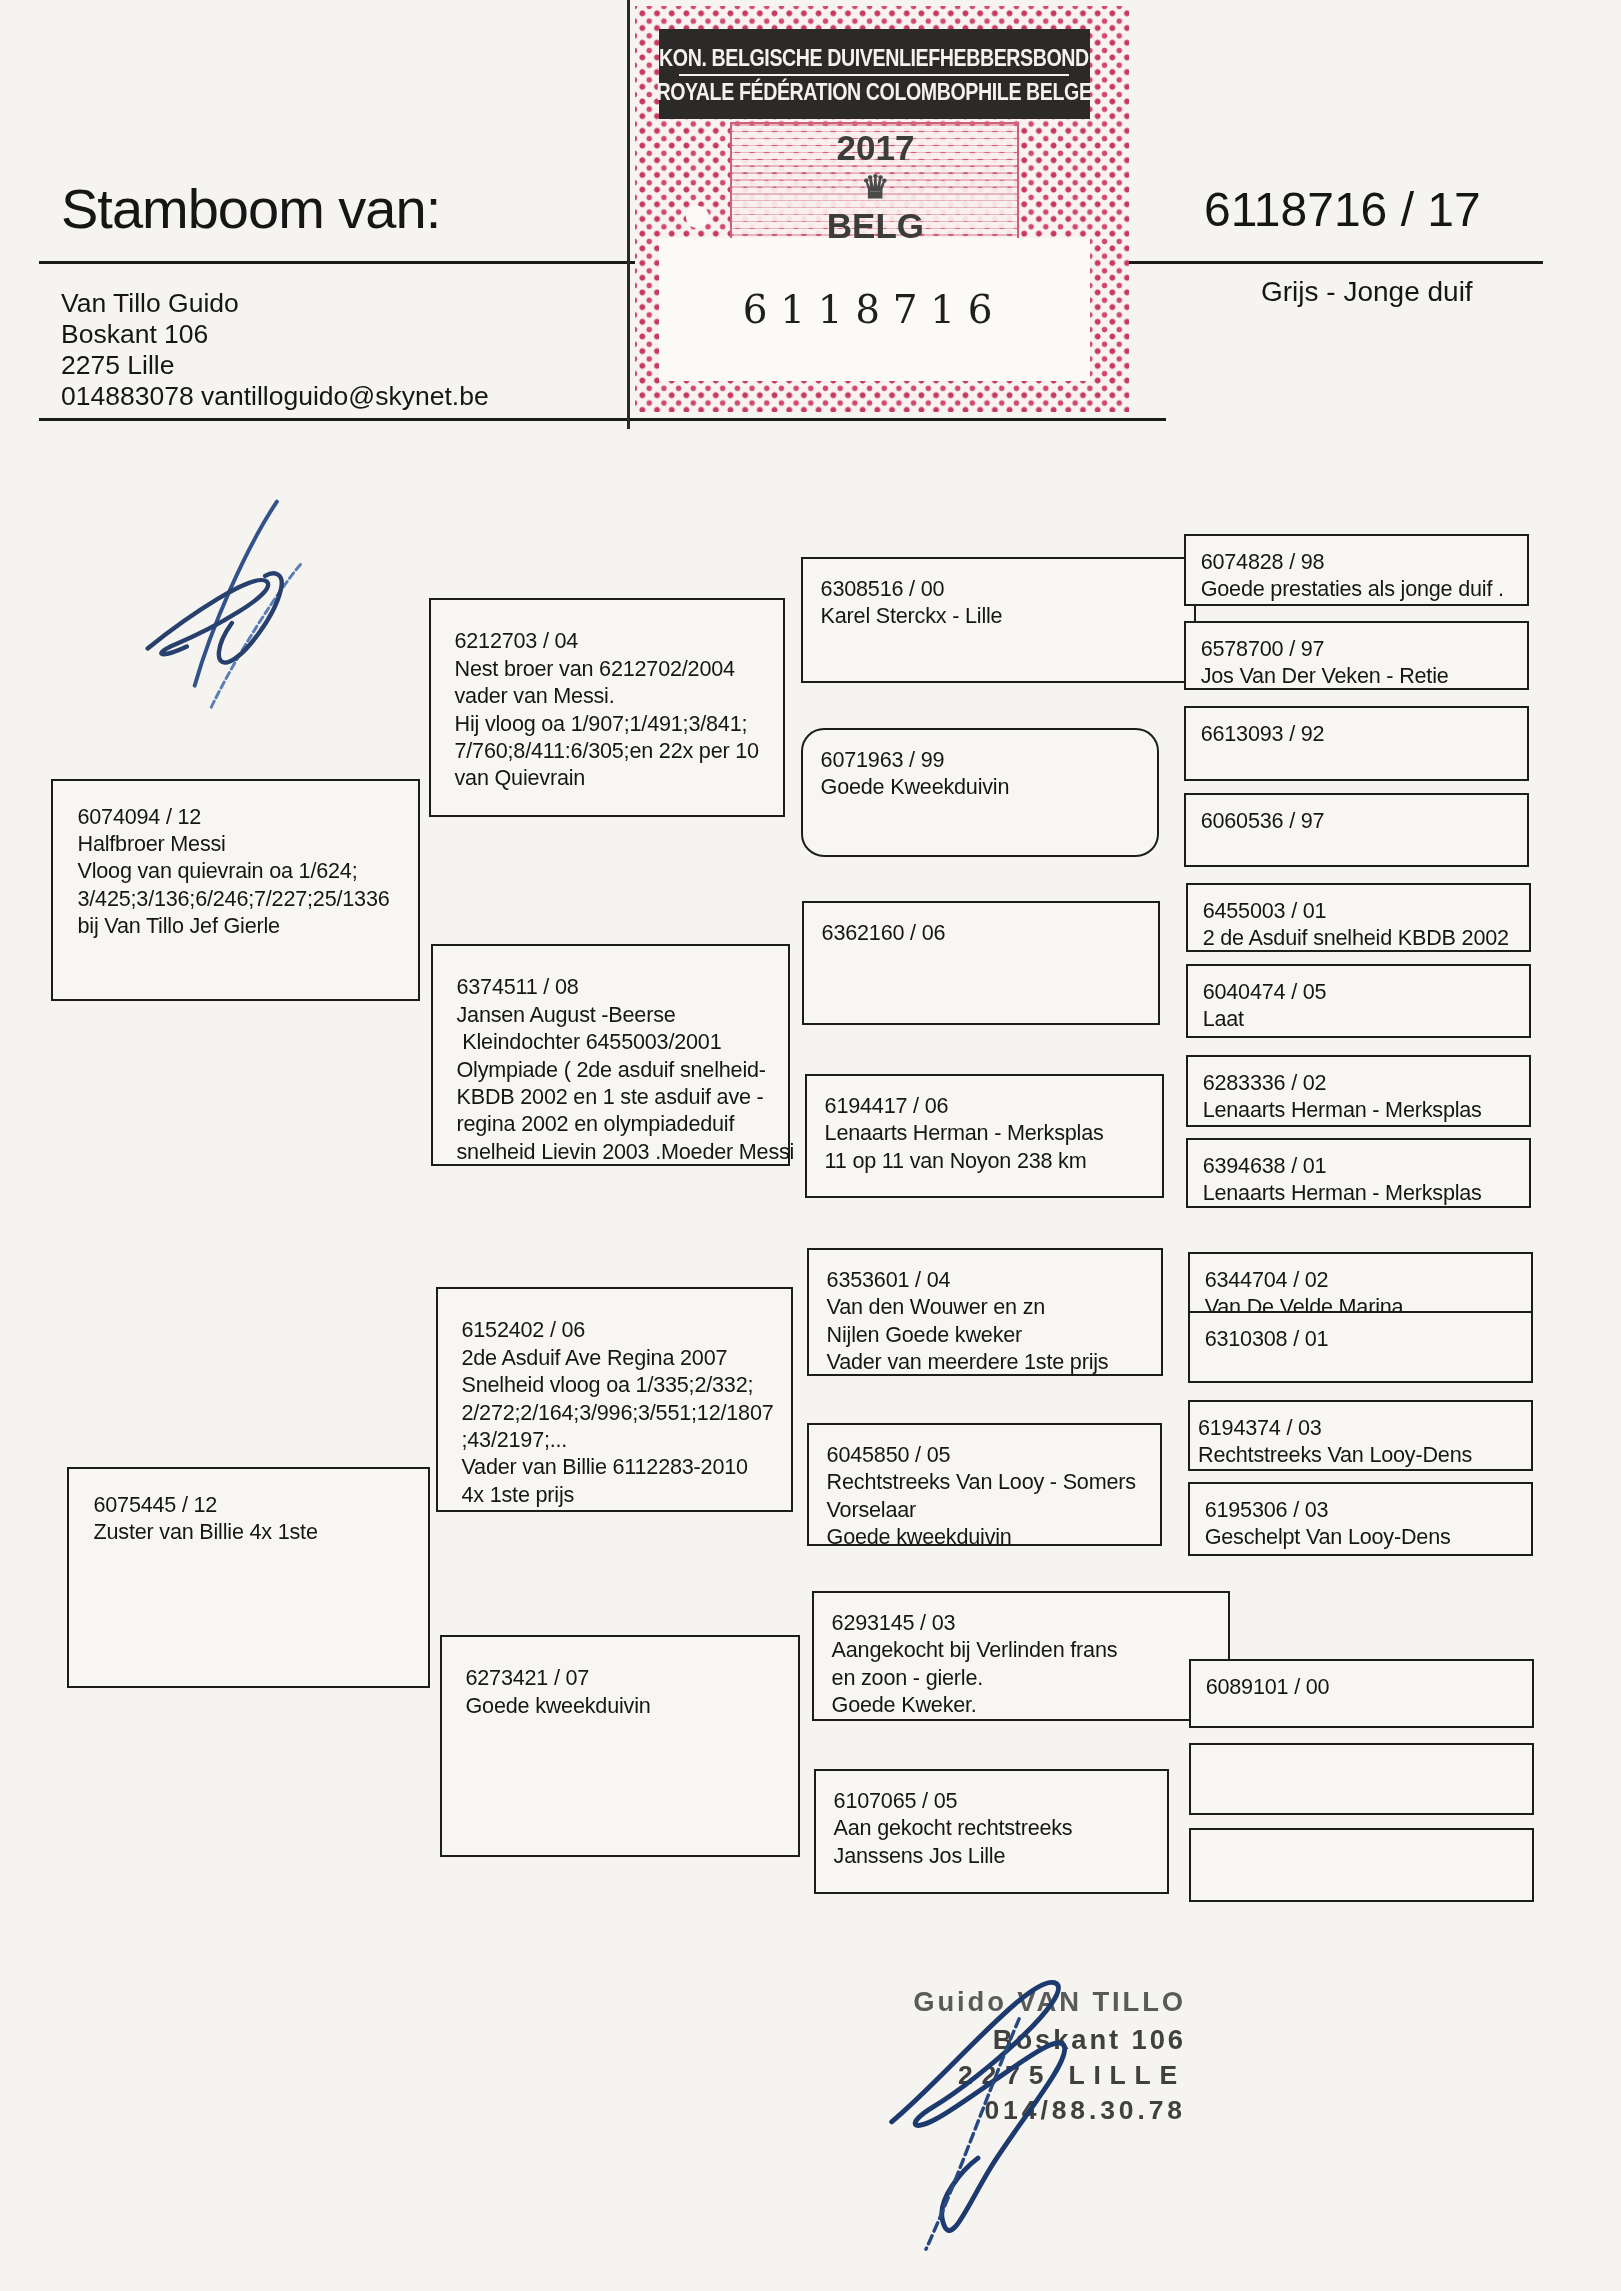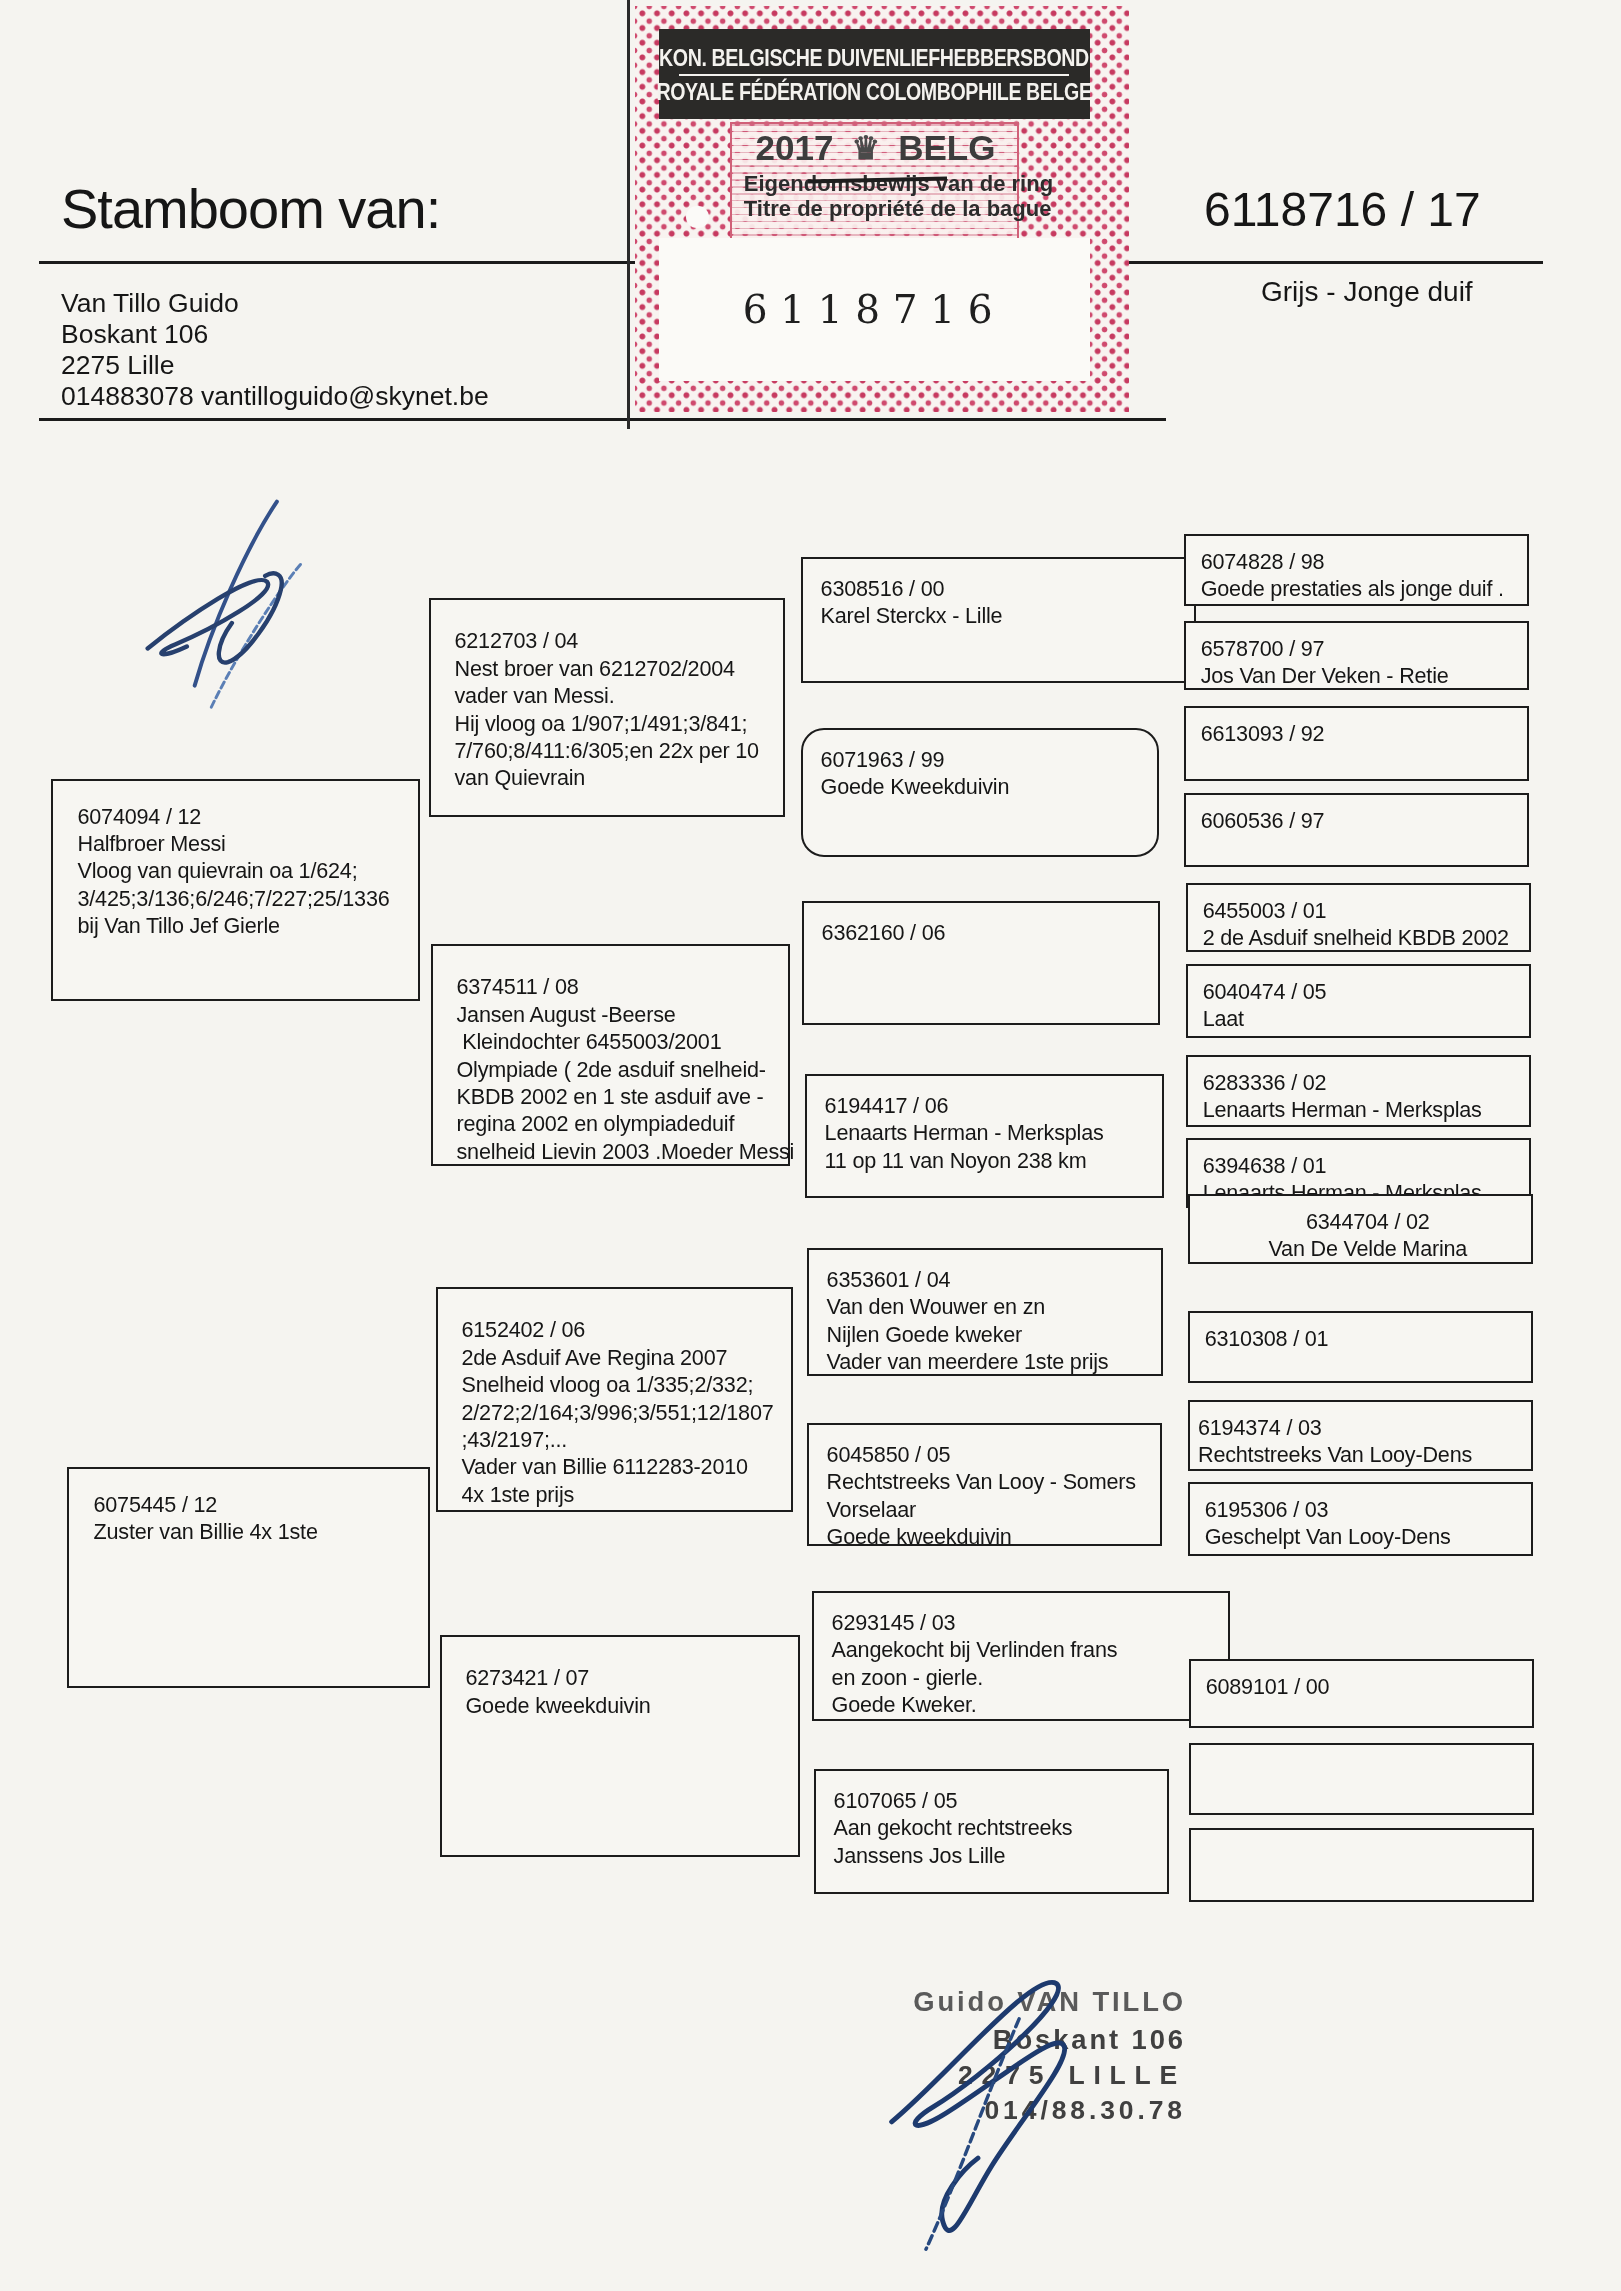--- a/index.html
+++ b/index.html
@@ -21,21 +21,21 @@
      background-image:radial-gradient(#c73a60 2.5px,transparent 3.4px),radial-gradient(#cf4a6e 2.4px,transparent 3.2px);
      background-size:14.7px 14.7px,14.7px 14.7px;background-position:0 0,6.9px 7.8px;}
   .banner{position:absolute;left:23.5px;top:23.5px;width:431px;height:90px;background:#2b2a28;
      display:flex;flex-direction:column;justify-content:center;align-items:center;}
   .banner-line{color:#f4f2ee;font-weight:700;font-size:19.6px;letter-spacing:-0.4px;white-space:pre;transform:scaleY(1.25);}
   .banner-sep{width:390px;height:2px;background:#f4f2ee;margin:4.9px 0 3.9px;}
   .yearbox{position:absolute;left:95px;top:116px;width:289px;height:120px;border:2.9px solid #d06078;
      background:repeating-linear-gradient(180deg,rgba(214,120,142,0.5) 0 1.5px,rgba(250,240,238,0.92) 1.5px 6.9px);
      box-sizing:border-box;}
   .yearrow{display:flex;justify-content:space-between;align-items:center;padding:3.9px 21.6px 0 23.5px;
-     font-size:35px;font-weight:700;color:#3c3c3c;}
+     font-size:35px;font-weight:700;color:#3c3c3c;flex-direction:column;}
   .crown{font-size:32px;color:#4a4a4a;}
   .prop{position:relative;font-size:22px;font-weight:700;color:#2c2c2c;line-height:25.5px;padding:2.9px 0 0 11.8px;white-space:pre;}
   .strike{position:absolute;left:76px;top:9.8px;width:139px;height:3.9px;background:#1e1e1e;transform:rotate(-1.2deg);}
   .hole{position:absolute;left:51px;top:200px;width:22.5px;height:22.5px;border-radius:50%;background:#fbfaf8;}
   .plate{position:absolute;left:23.5px;top:232px;width:431px;height:143px;background:#fbfaf7;
      display:flex;align-items:center;justify-content:center;}
   .plate span{font-family:"DejaVu Serif",serif;font-size:39px;letter-spacing:12.7px;color:#1f1f1f;}
 
   
   .pbox{position:absolute;box-sizing:border-box;border:2.9px solid #1c1c1c;background:#f7f6f2;
@@ -60,21 +60,21 @@
   .h7{left:812px;top:1591px;width:418px;height:130px;}
   .h8{left:814px;top:1769px;width:355px;height:125px;}
   .q1{left:1184px;top:534px;width:345px;height:72px;}
   .q2{left:1184px;top:621px;width:345px;height:69px;}
   .q3{left:1184px;top:706px;width:345px;height:75px;}
   .q4{left:1184px;top:793px;width:345px;height:74px;}
   .q5{left:1186px;top:883px;width:345px;height:69px;}
   .q6{left:1186px;top:964px;width:345px;height:74px;}
   .q7{left:1186px;top:1055px;width:345px;height:72px;}
   .q8{left:1186px;top:1138px;width:345px;height:70px;}
-  .q9{left:1188px;top:1194px;width:345px;height:70px;text-align:center;}
+  .q9{left:1188px;top:1252px;width:345px;height:70px;}
   .q10{left:1188px;top:1311px;width:345px;height:72px;}
   .q11{left:1188px;top:1400px;width:345px;height:71px;padding-left:8px;}
   .q12{left:1188px;top:1482px;width:345px;height:74px;}
   .q13{left:1189px;top:1570px;width:345px;height:71px;}
   .q14{left:1189px;top:1659px;width:345px;height:69px;}
   .q15{left:1189px;top:1743px;width:345px;height:72px;}
   .q16{left:1189px;top:1828px;width:345px;height:74px;}
 
   
   .sig-top{position:absolute;left:118px;top:480px;}

